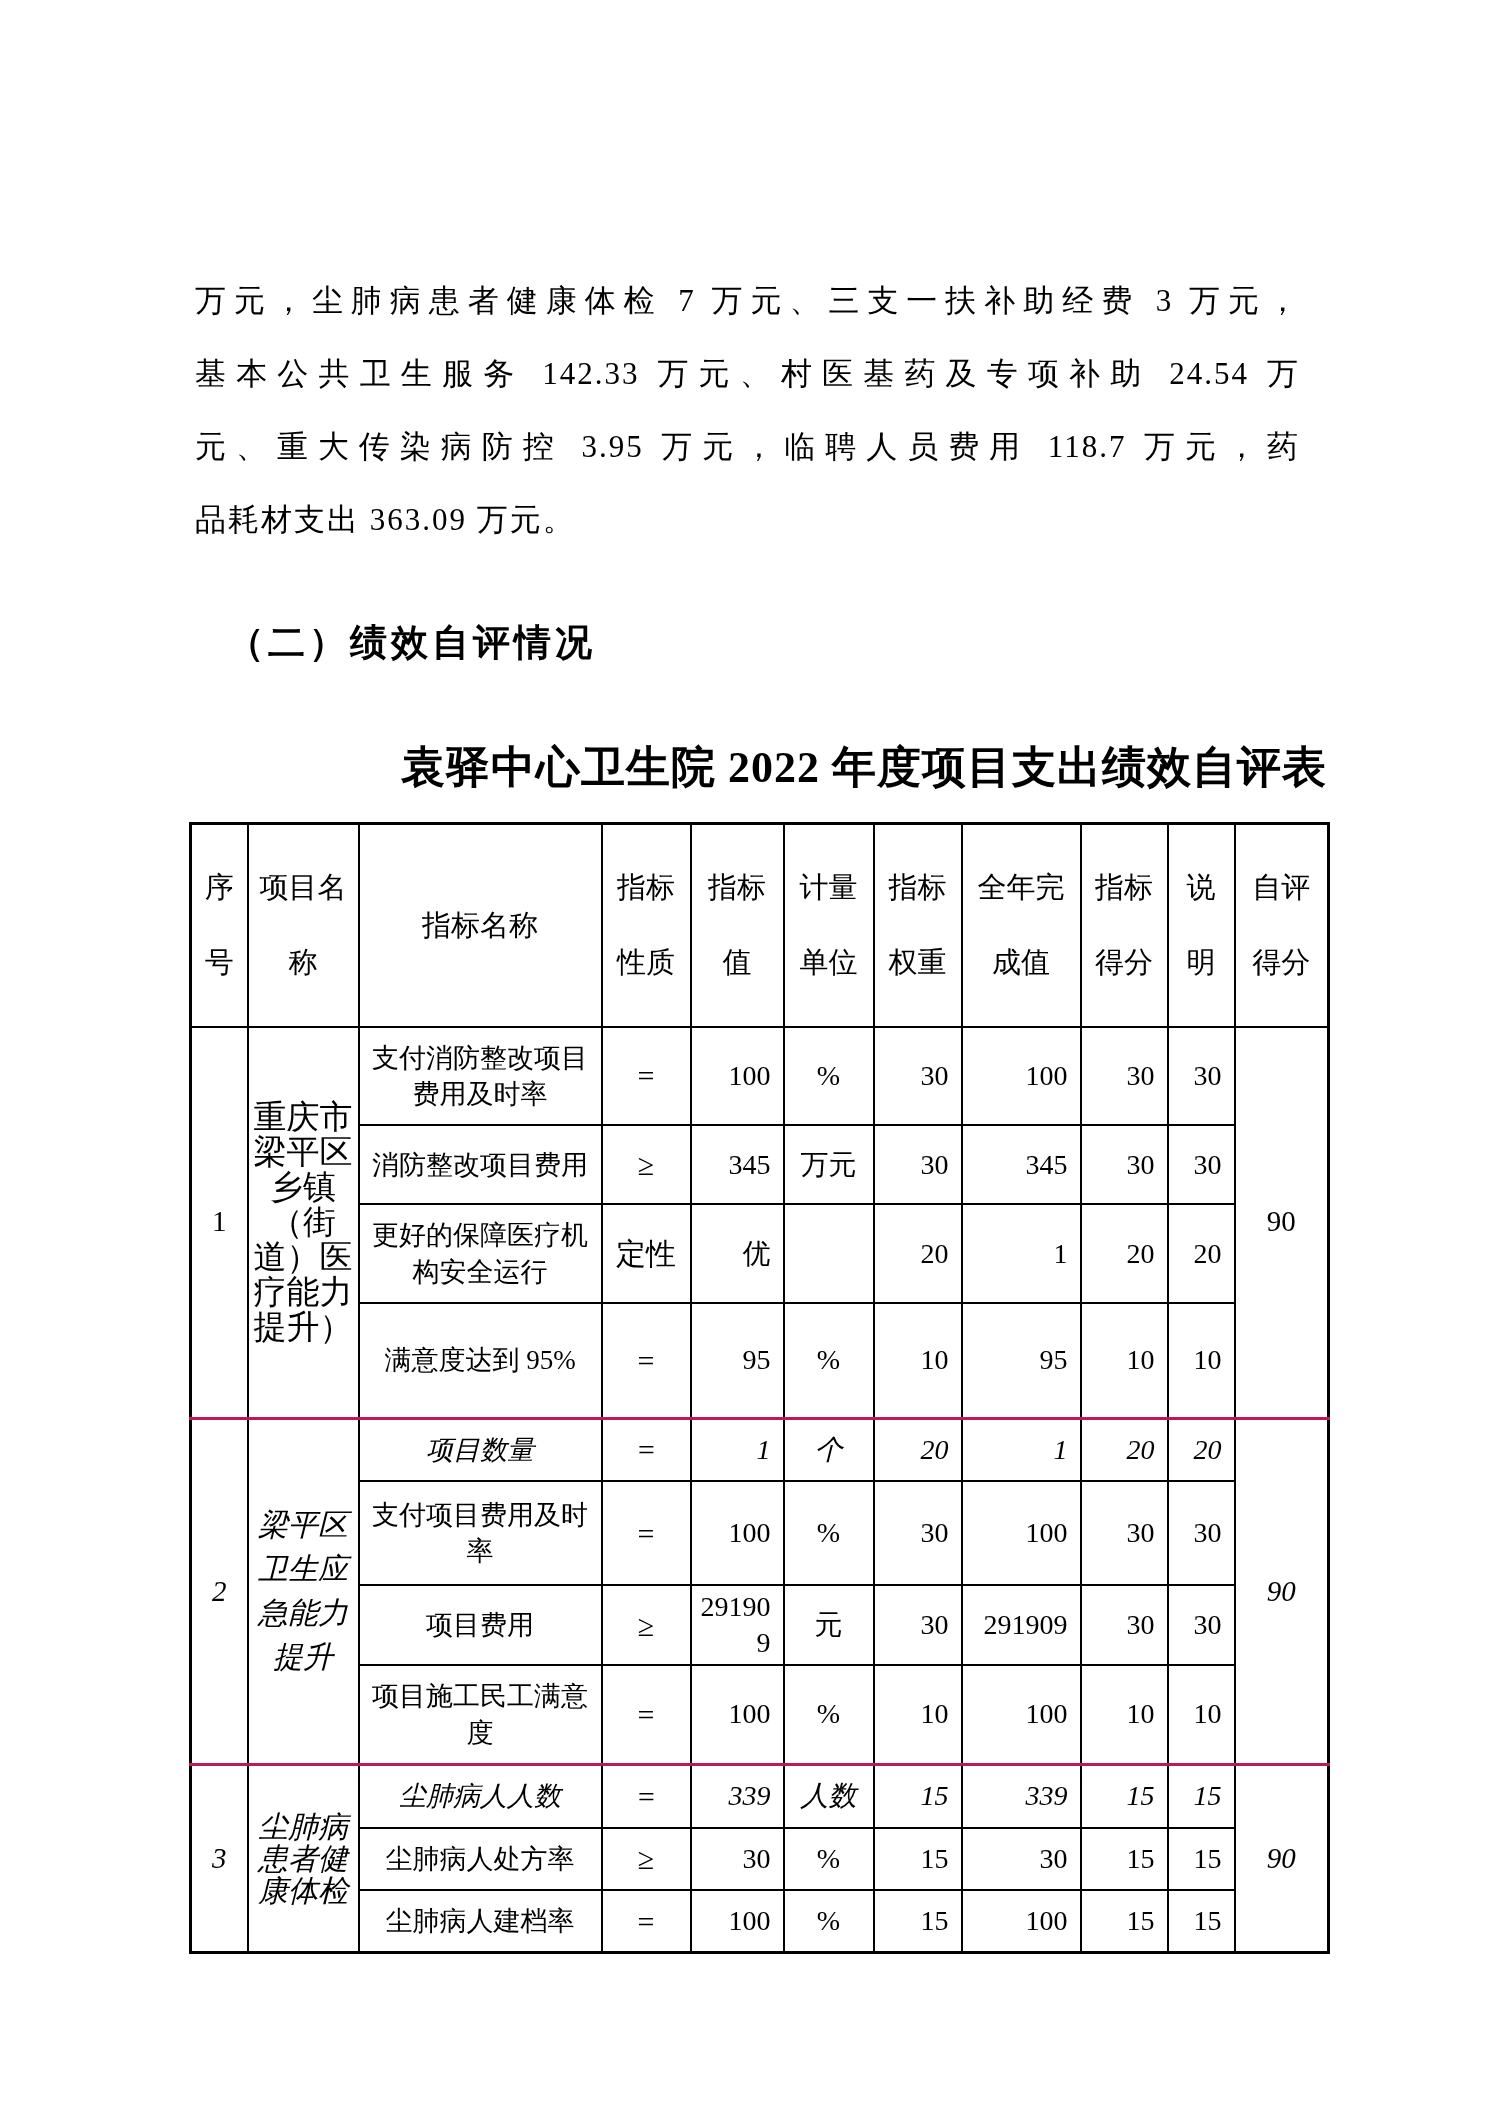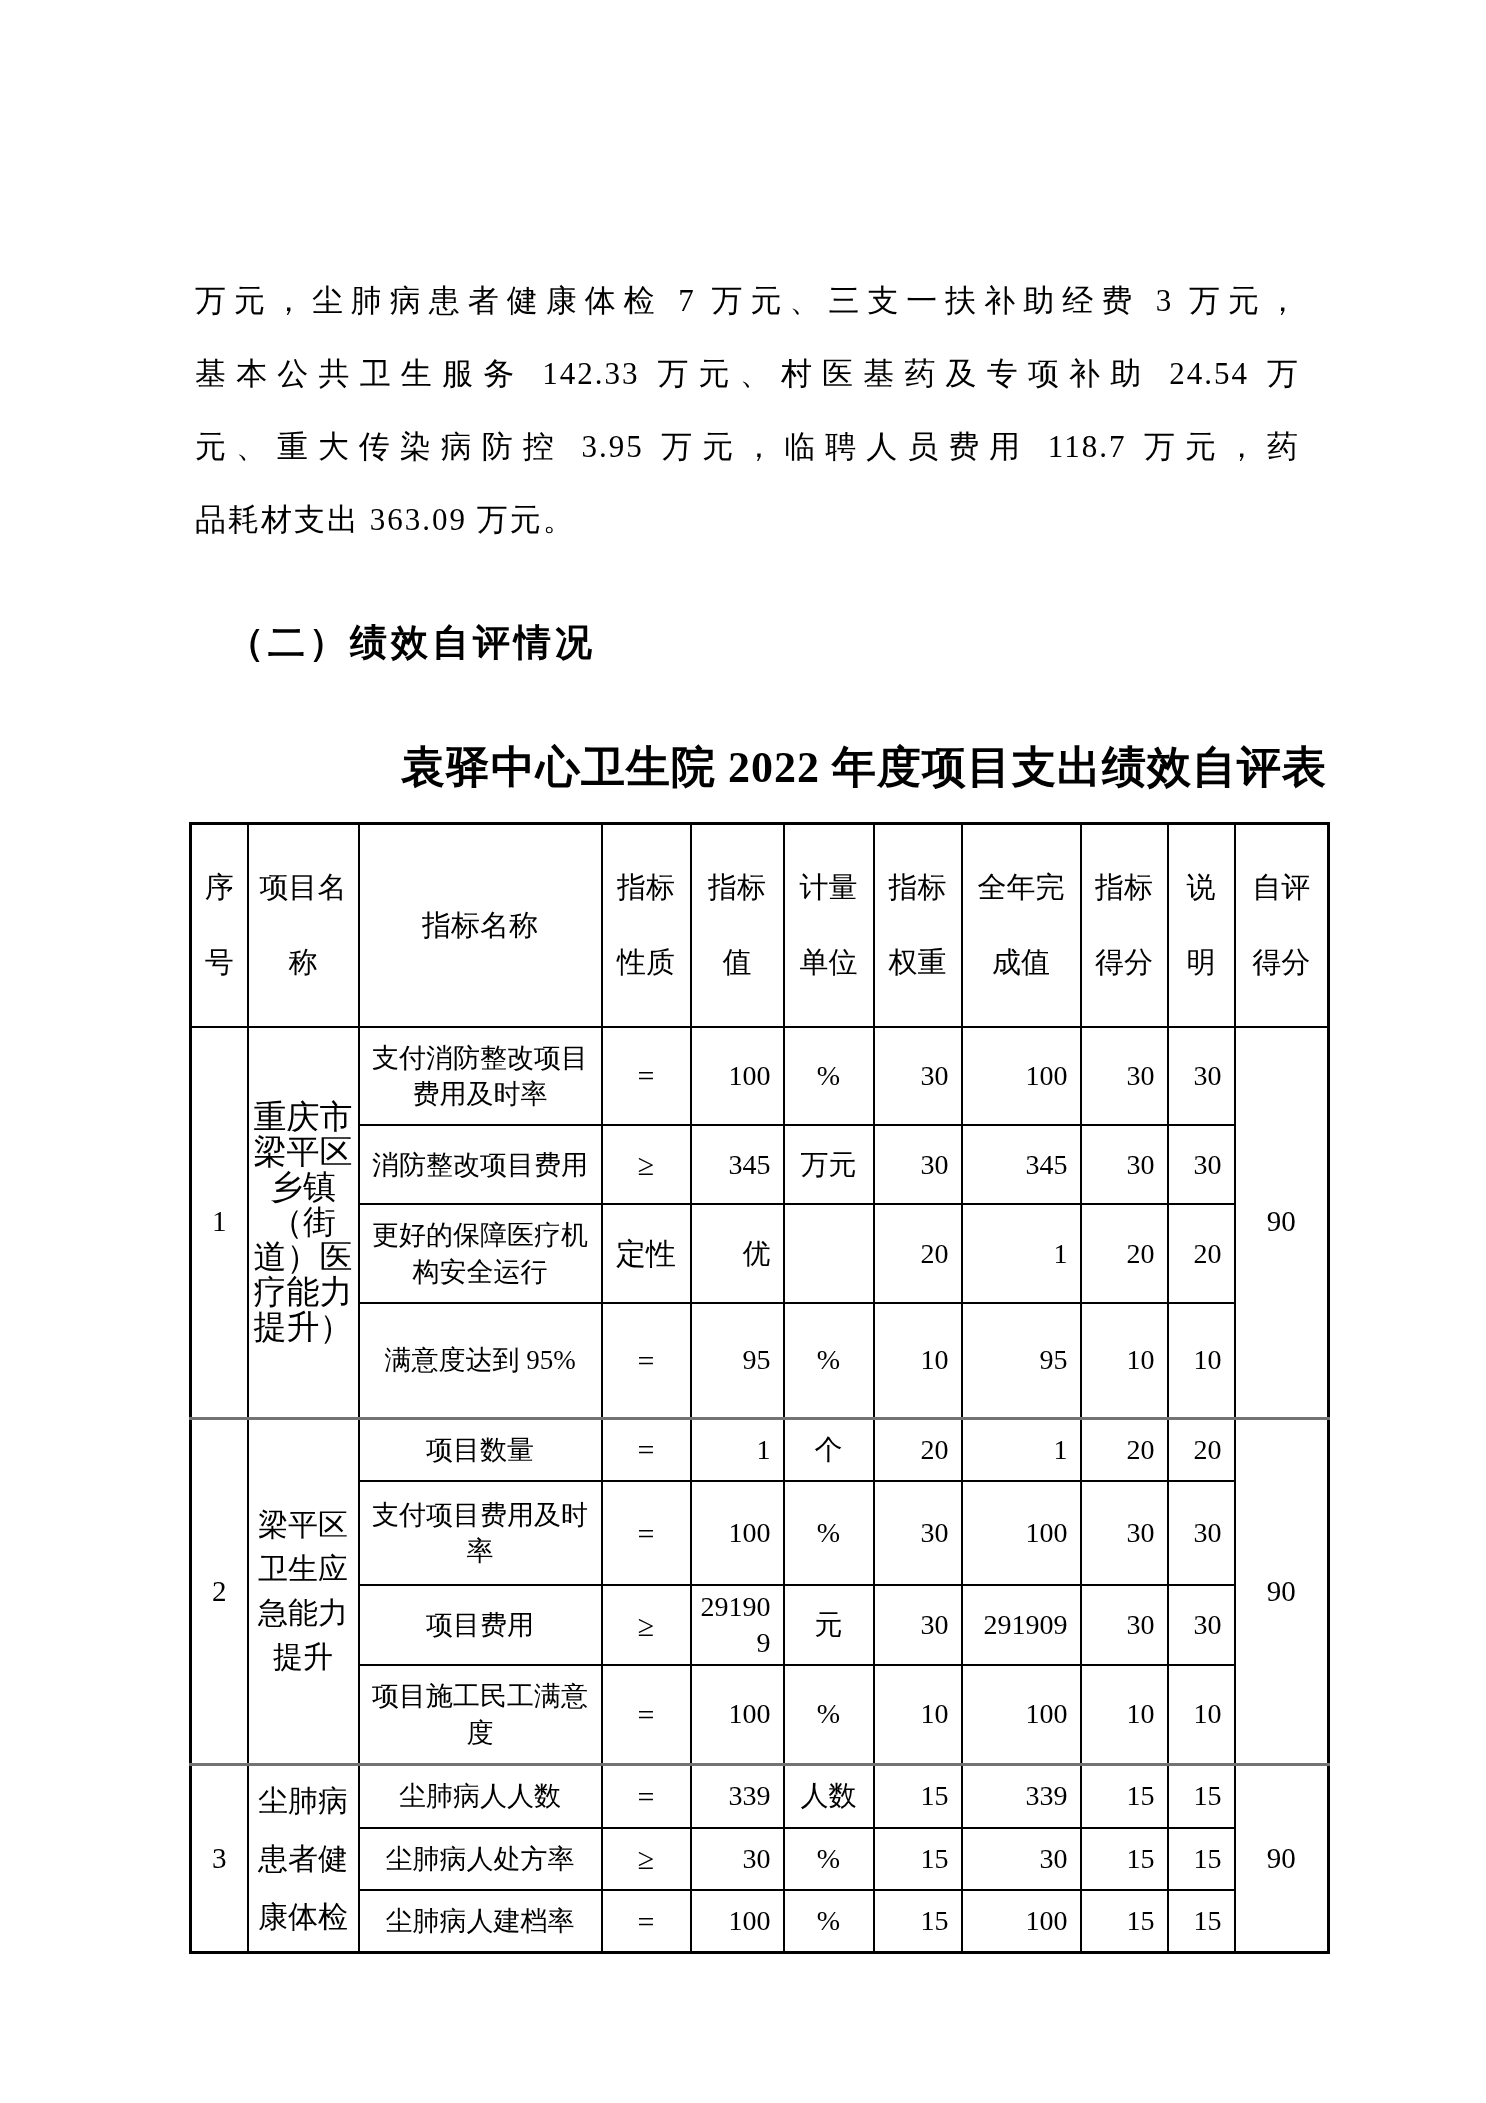--- a/index.html
+++ b/index.html
@@ -35,25 +35,25 @@
     border:2px solid #000;
     padding:0 4px;
     text-align:center; vertical-align:middle;
     font-weight:normal;
     overflow:hidden;
   }
   .self-eval th {
     font-size:29px; line-height:75px; white-space:pre-line;
   }
   .self-eval td { font-size:28px; line-height:1.3; }
-  tr.group-start td { border-top:3px solid #737373; }
+  tr.group-start td { border-top:3px solid #be185d;font-style:italic; }
   td.seq-cell  { font-size:29px; }
   td.project-cell { font-size:30px; line-height:44px; padding:0 6px; }
   td.project-lg   { font-size:33px; line-height:35px; padding:0 2px; }
-  td.project-md   { line-height:58px;margin-top:19px; }
+  td.project-md   { line-height:32px;margin-top:19px; }
   td.name-cell { font-size:27px; line-height:1.35; padding:12px 5px; }
   td.nature-cell { font-size:30px; }
   td.val  { text-align:right; padding-right:12px; word-break:break-all; }
   td.num  { text-align:right; padding-right:12px; white-space:nowrap; }
   td.unit-cell { font-size:28px; }
   td.self-cell { font-size:29px; }
 </style>
 </head>
 <body>
 

